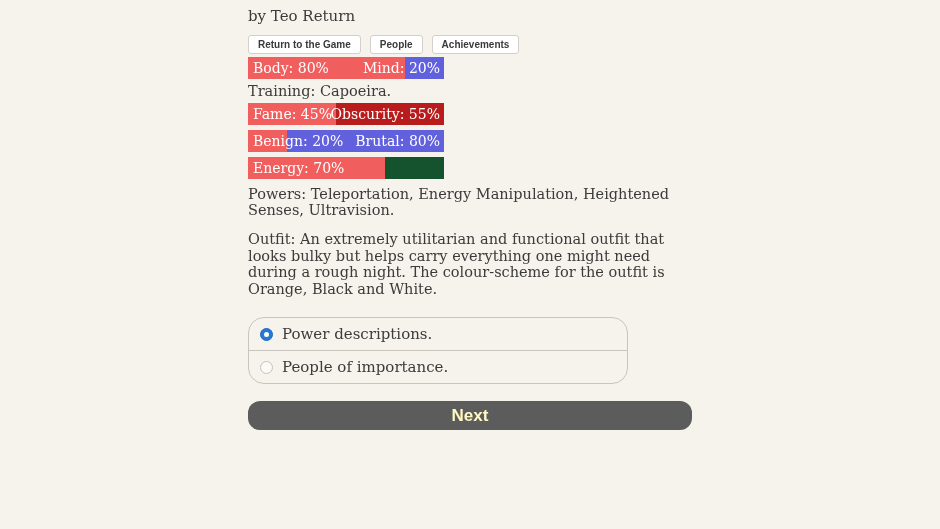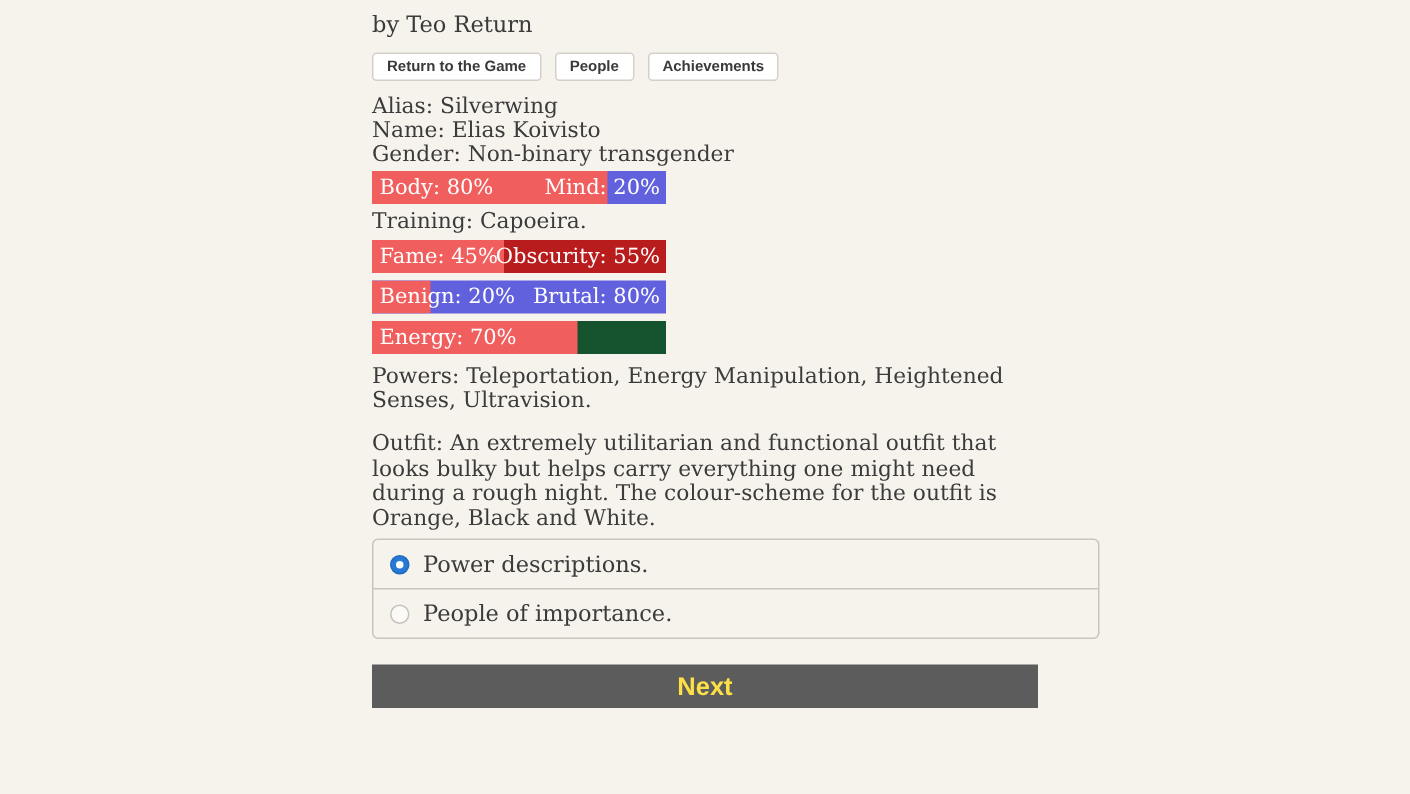--- a/index.html
+++ b/index.html
@@ -38,64 +38,59 @@
   }
   .bar-label.left  { left: 5px; }
   .bar-label.right { right: 4px; }
 
   .training { font-size: 14.5px; line-height: 16px; margin: 4px 0 4px 0; }
   .bar + .bar { margin-top: 5px; }
   .powers { font-size: 14.5px; margin: 7px 0 0 0; }
   .outfit { font-size: 14.5px; line-height: 16.5px; margin: 13px 0 0 0; width: 444px; }
 
   .choices {
-    margin-top: 5px; width: 485px;
-    border: 1px solid #c9c5be; border-radius: 4px;
+    margin-top: 20px; width: 380px;
+    border: 1px solid #c9c5be; border-radius: 16px;
     background: transparent;
   }
   .choice-row { display: flex; align-items: center; padding: 7px 11px; cursor: pointer; }
   .choice-row + .choice-row { border-top: 1px solid #c9c5be; align-items: center; }
   .radio {
     width: 13px; height: 13px; border-radius: 50%;
     border: 1px solid #c6c2bb; background: #fbfaf7;
     margin-right: 9px; position: relative; flex: none;
   }
   .radio.selected { background: #2779d6; border-color: #1f69bf; }
   .radio.selected::after {
     content: ""; position: absolute; width: 5px; height: 5px;
     background: #ffffff; border-radius: 50%; left: 3px; top: 3px;
   }
   .choice-label { font-size: 15px; }
 
   .next-btn {
     display: block; margin-top: 17px; width: 444px; height: 29px;
-    background: #5c5c5c; border: none; border-radius: 0;
-    color: #fde047; font-family: "Liberation Sans", sans-serif;
+    background: #5c5c5c; border: none; border-radius: 12px;
+    color: #fef9c3; font-family: "Liberation Sans", sans-serif;
     font-weight: bold; font-size: 17px; line-height: 29px;
     text-align: center; cursor: pointer; padding: 0;
   }
 </style>
 </head>
 <body style="background: rgb(246, 242, 236);">
 
 <div class="content">
 
   <h1 class="author">by Teo Return</h1>
 
   <div class="toolbar">
     <button class="tb-btn">Return to the Game</button>
     <button class="tb-btn">People</button>
     <button class="tb-btn">Achievements</button>
   </div>
 
-  <div class="char-block">
-    <div class="char-line">Alias: Silverwing</div>
-    <div class="char-line">Name: Elias Koivisto</div>
-    <div class="char-line">Gender: Non-binary transgender</div>
-  </div>
 
   <div class="bar" style="background: rgb(97, 97, 222);">
     <div class="bar-fill" style="width: 80%; background: rgb(241, 94, 94);"></div>
     <span class="bar-label left">Body: 80%</span>
     <span class="bar-label right">Mind: 20%</span>
   </div>
 
   <p class="training">Training: Capoeira.</p>
 
   <div class="bar" style="background: #b91c1c;">

